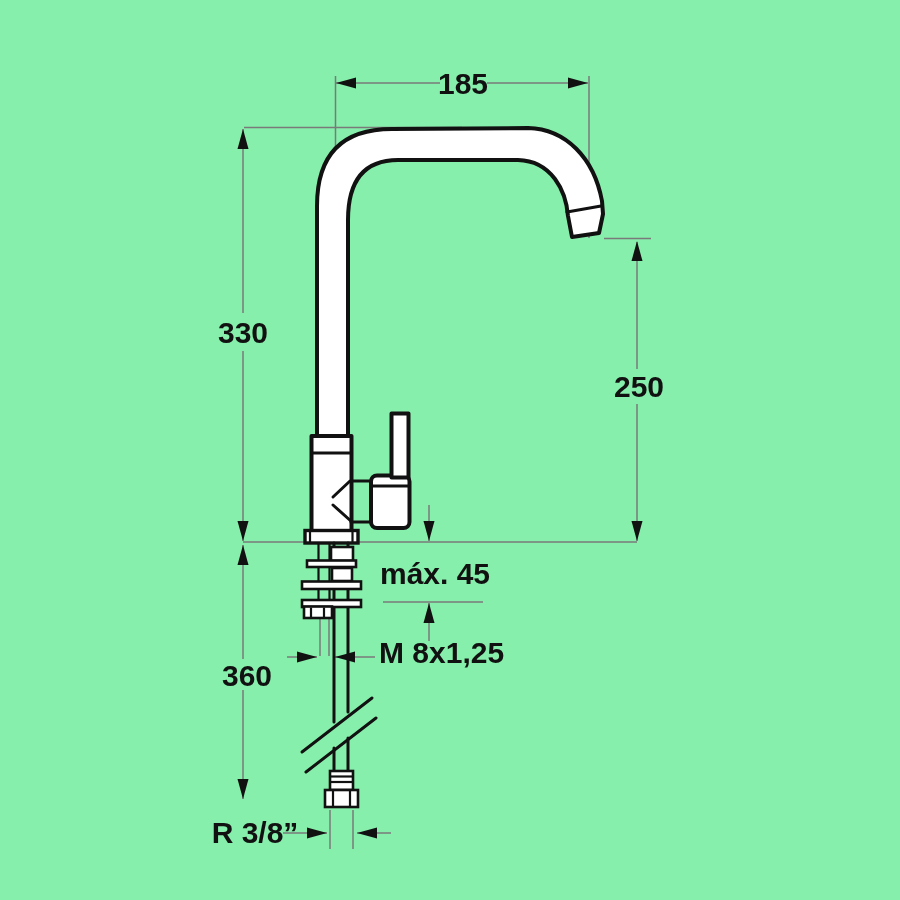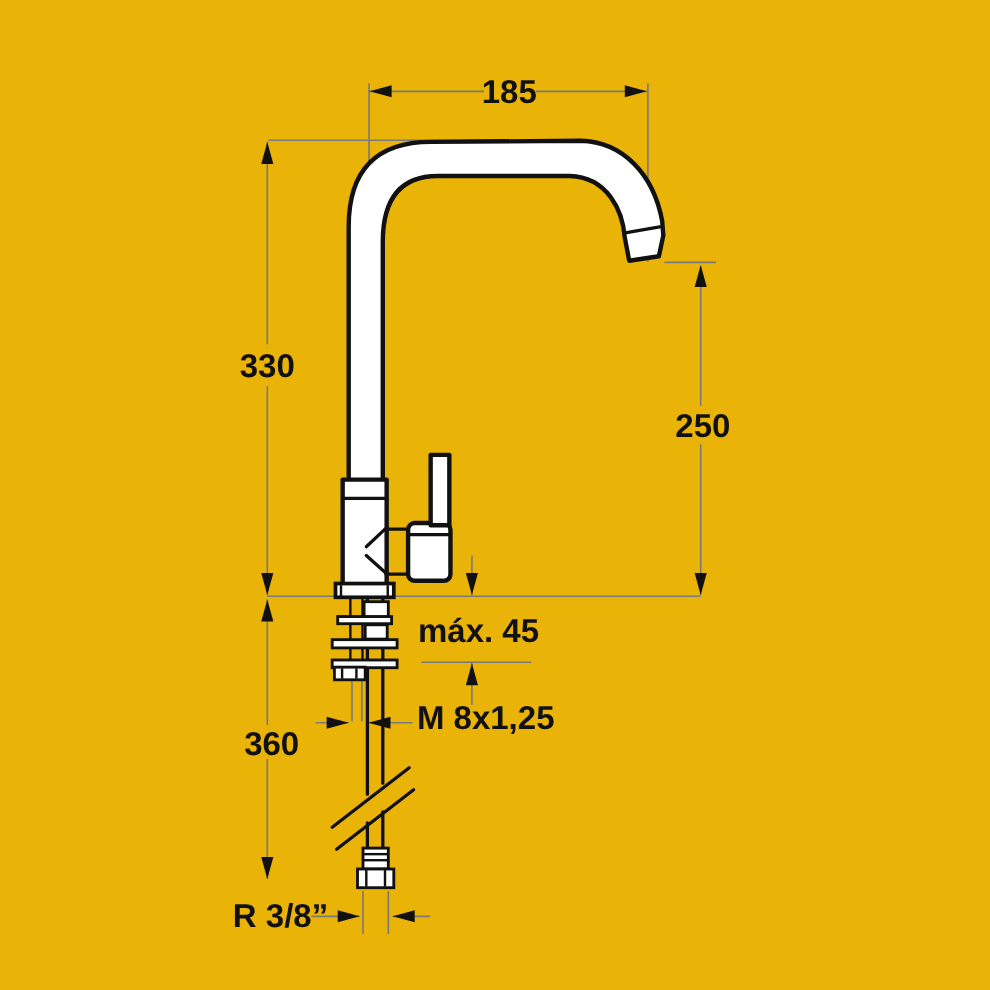--- a/index.html
+++ b/index.html
@@ -1,16 +1,16 @@
 <!DOCTYPE html>
 <html><head>
 <meta charset="utf-8">
 <style>
   html,body{margin:0;padding:0;background:#ffffff;}
-  .stage{position:relative;width:900px;height:900px;background:#eab308;overflow:hidden;
+  .stage{position:relative;width:900px;height:900px;background:#86efac;overflow:hidden;
          font-family:"Liberation Sans", sans-serif;}
   svg{position:absolute;left:0;top:0;}
   .outline{stroke:#111111;stroke-width:4;fill:#ffffff;stroke-linejoin:round;stroke-linecap:round;}
   .med{stroke:#111111;stroke-width:3;fill:none;stroke-linecap:round;}
   .hw{stroke:#111111;stroke-width:2.6;fill:#ffffff;stroke-linejoin:miter;}
   .hwline{stroke:#111111;stroke-width:2.2;fill:none;}
   .dim{stroke:#7a7a7a;stroke-width:1.5;fill:none;}
   .ah{fill:#111111;stroke:none;}
   text{font-family:"Liberation Sans", sans-serif;font-weight:bold;font-size:30px;fill:#111111;}
 </style>

